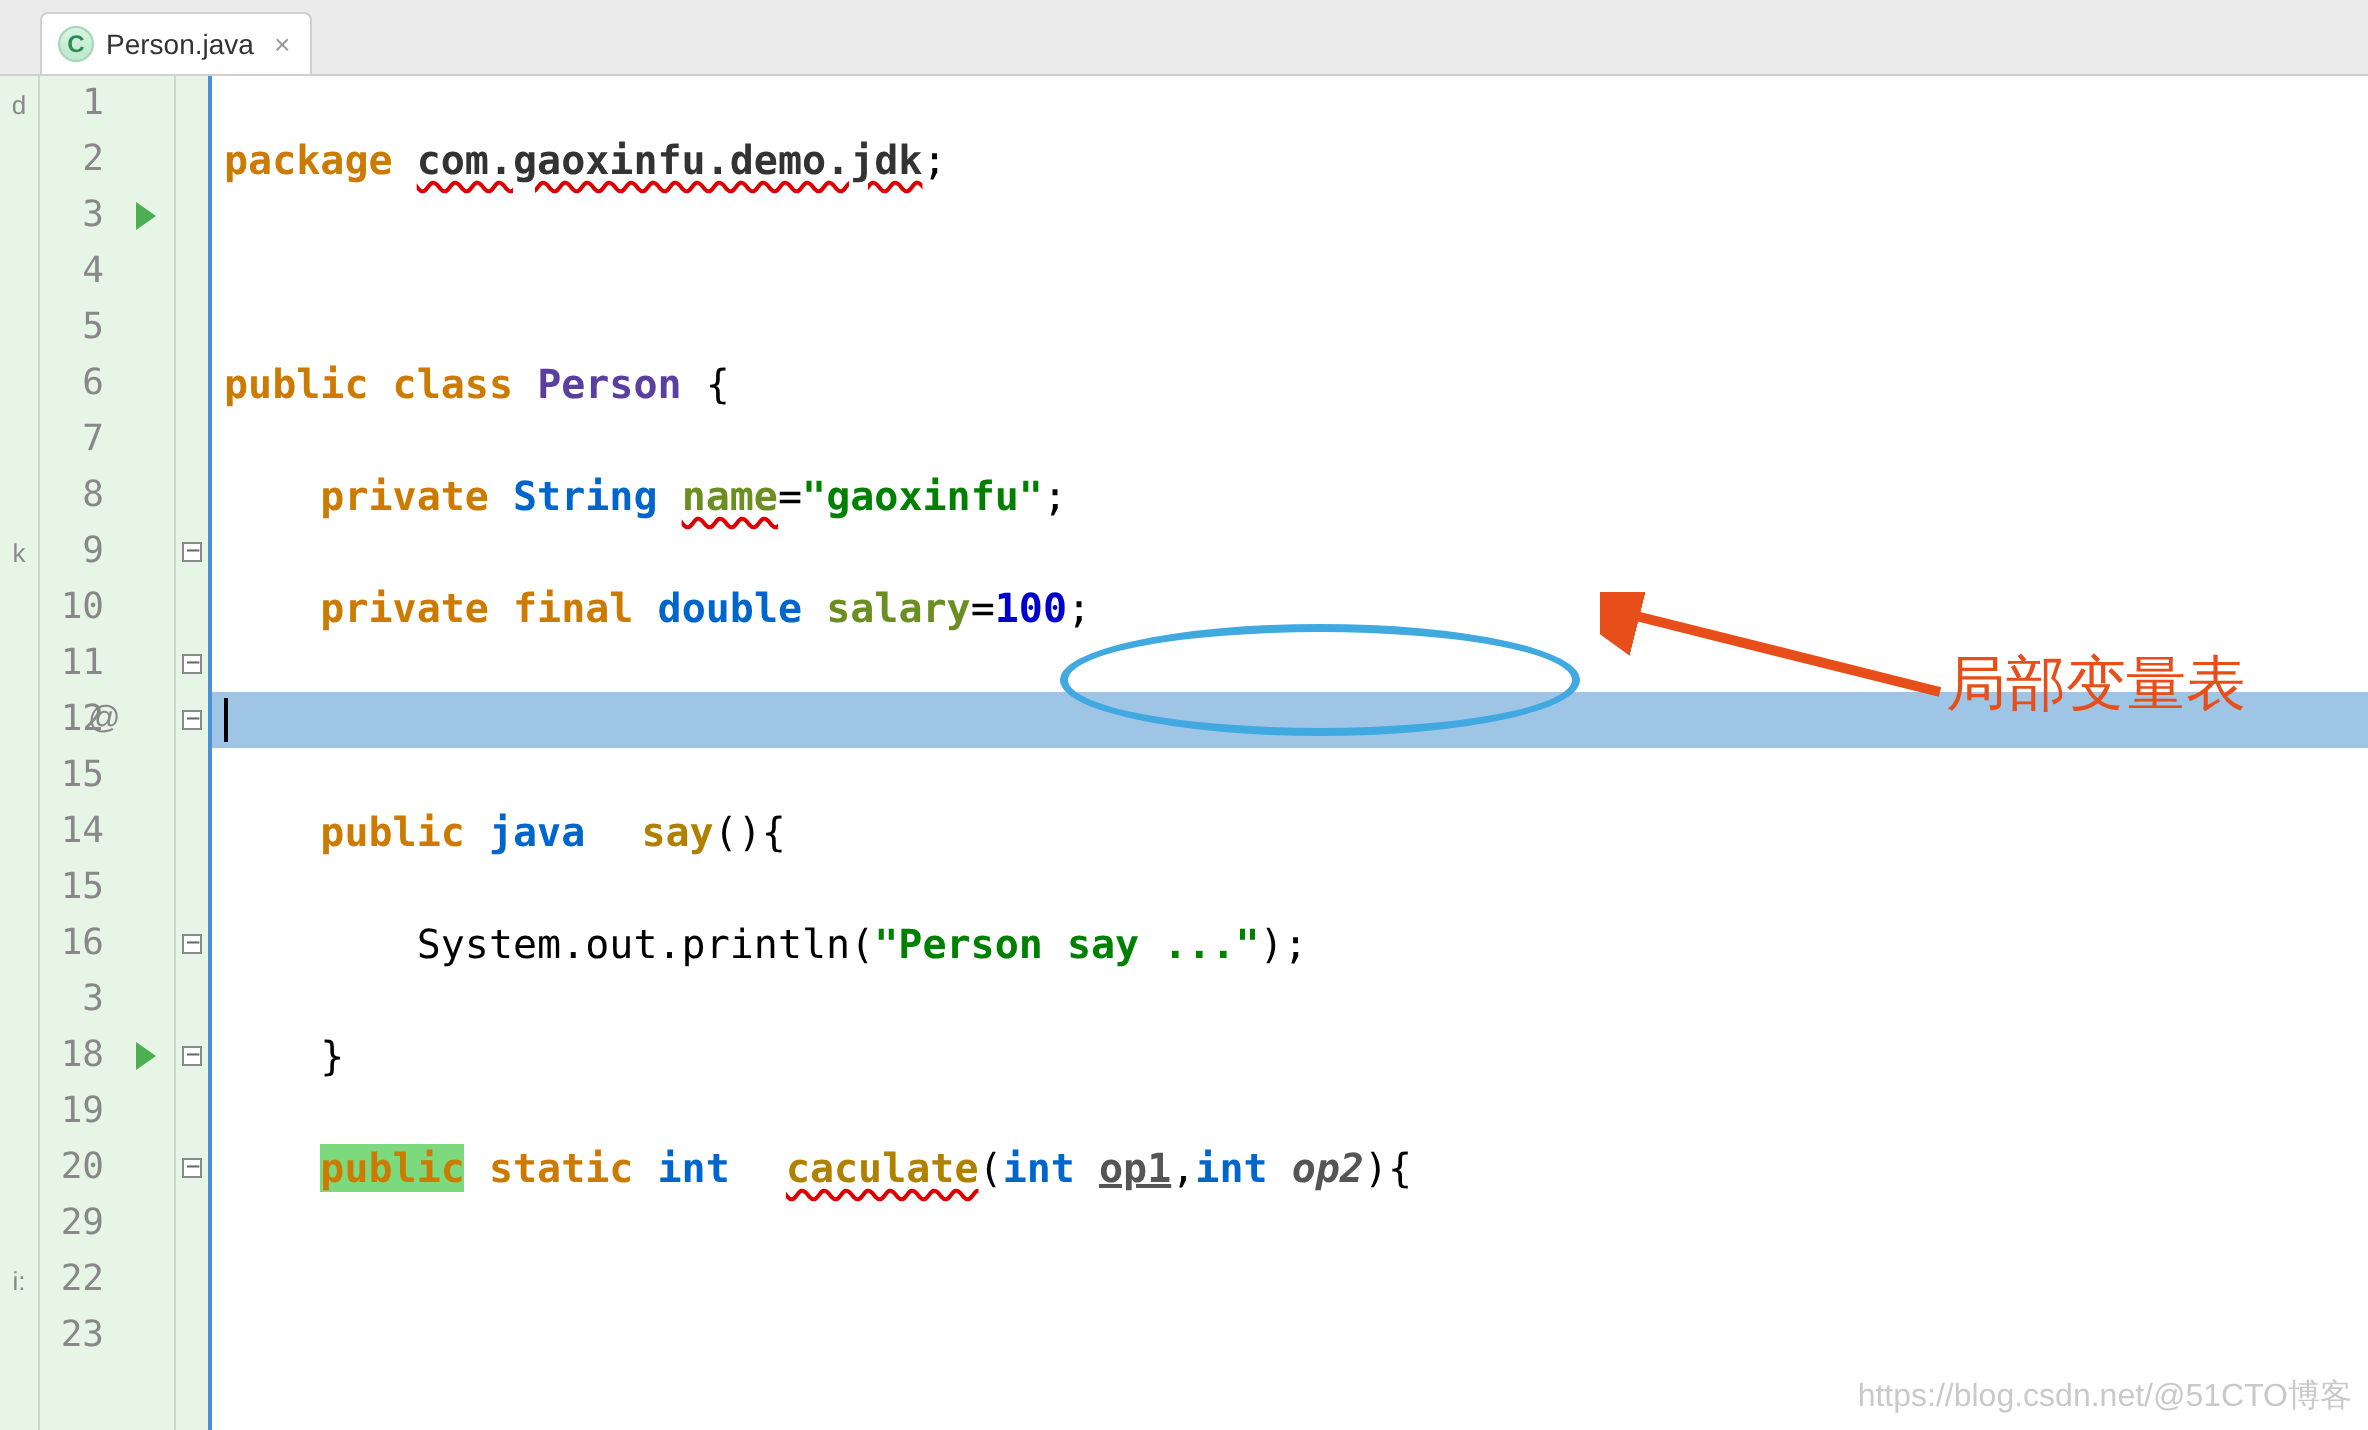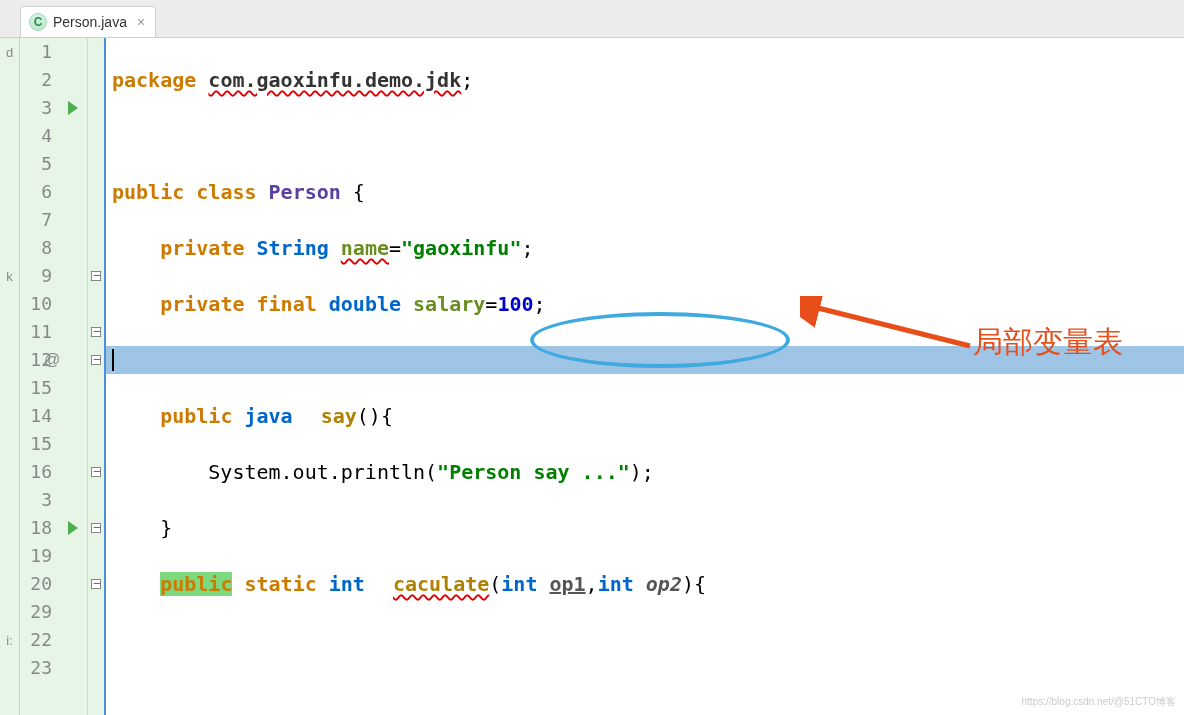--- a/index.html
+++ b/index.html
@@ -142,21 +142,21 @@
   left:973px; top:322px;
   font-family: "PingFang SC","Microsoft YaHei",sans-serif;
   font-size:30px;
   color:#e84e1a;
   pointer-events:none;
 }
 .watermark {
   position:absolute;
   right:8px; bottom:6px;
   font-family:sans-serif;
-  font-size:10px;
+  font-size:16px;
   color:rgba(120,120,120,0.4);
   pointer-events:none;
   padding-left:12px;
 }
 </style>
 </head>
 <body>
 
 <div class="tab-bar">
   <div class="tab">

